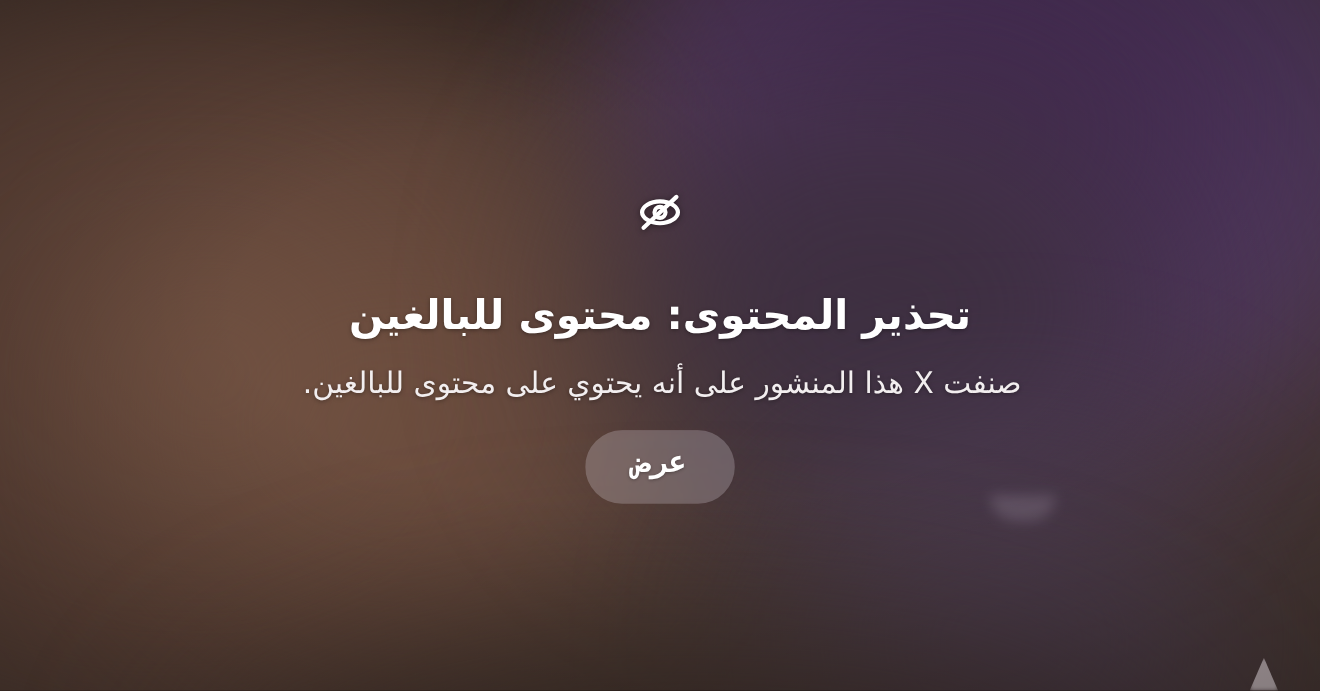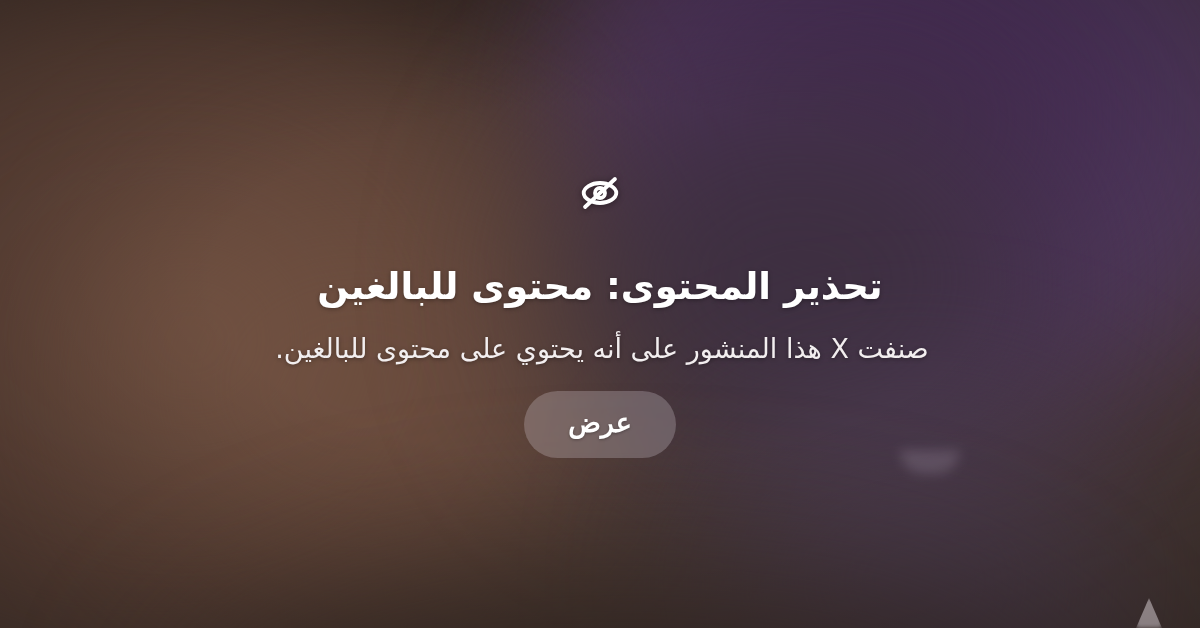--- a/index.html
+++ b/index.html
@@ -149,21 +149,21 @@
     text-shadow: 0 1px 4px rgba(0,0,0,.35);
     max-width: 780px;
   }
 
   .warning-button {
     appearance: none;
     border: 0;
     cursor: pointer;
     background: rgba(226, 215, 226, 0.26);
     color: #ffffff;
-    font-family: Liberation Serif, serif;
+    font-family: Liberation Mono, monospace;
     font-size: 27px;
     font-weight: 700;
     line-height: 1;
     padding: 19px 44px 21px;
     border-radius: 999px;
     text-shadow: 0 1px 3px rgba(0,0,0,.3);
     backdrop-filter: blur(2px);
   }
 </style>
 </head>

